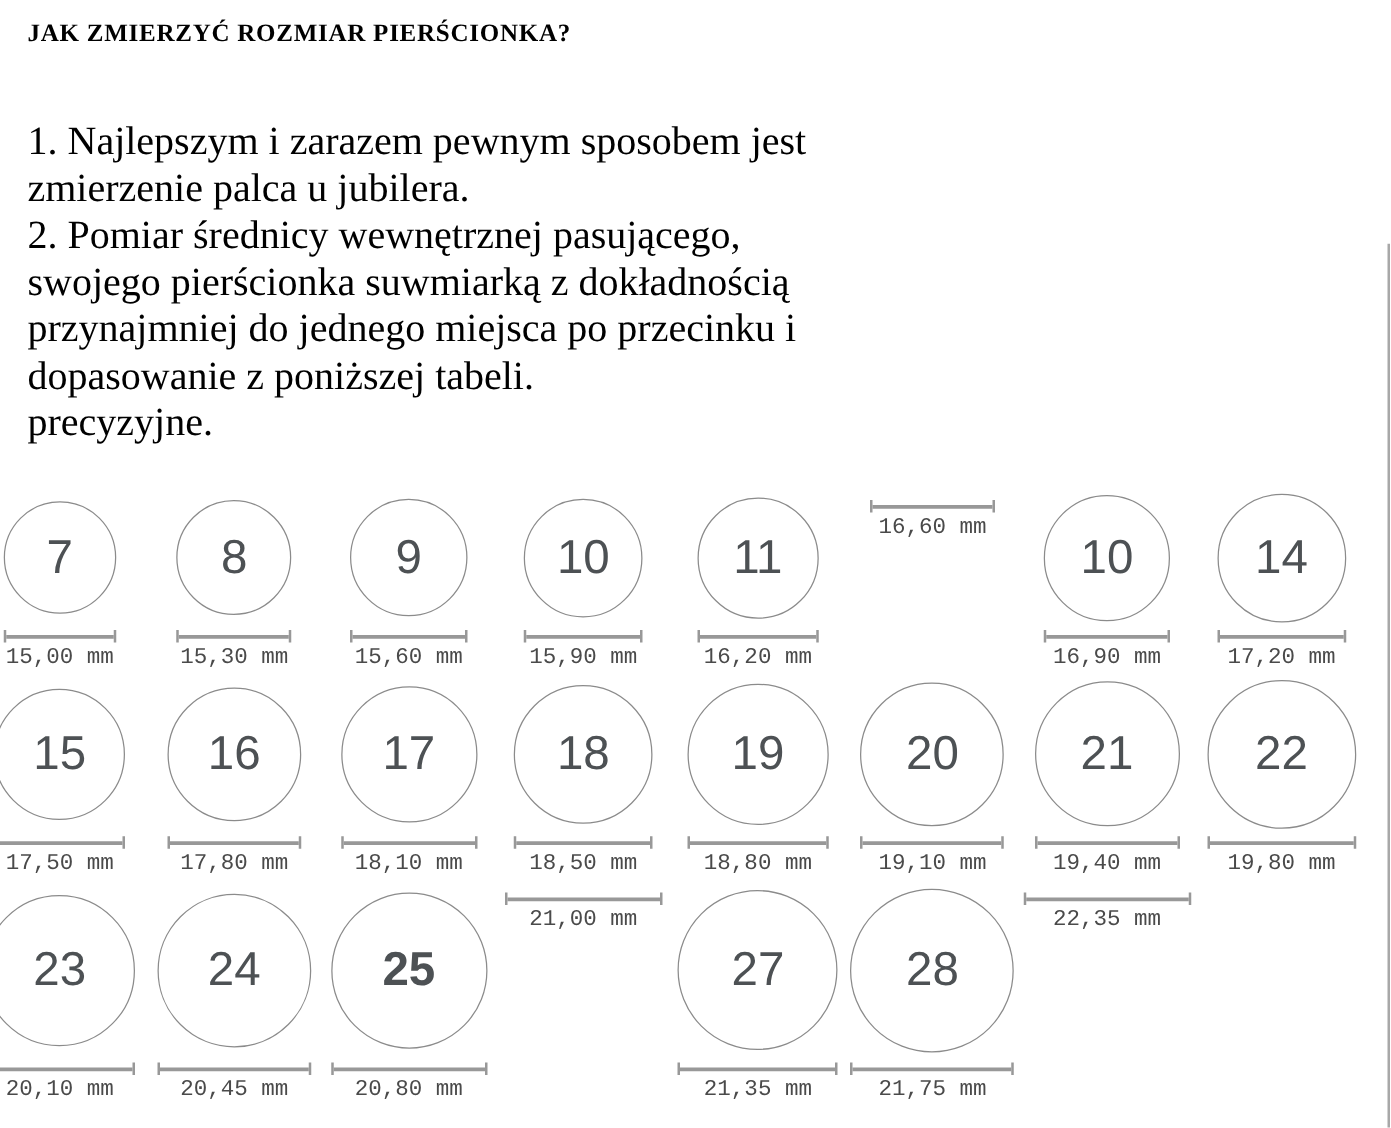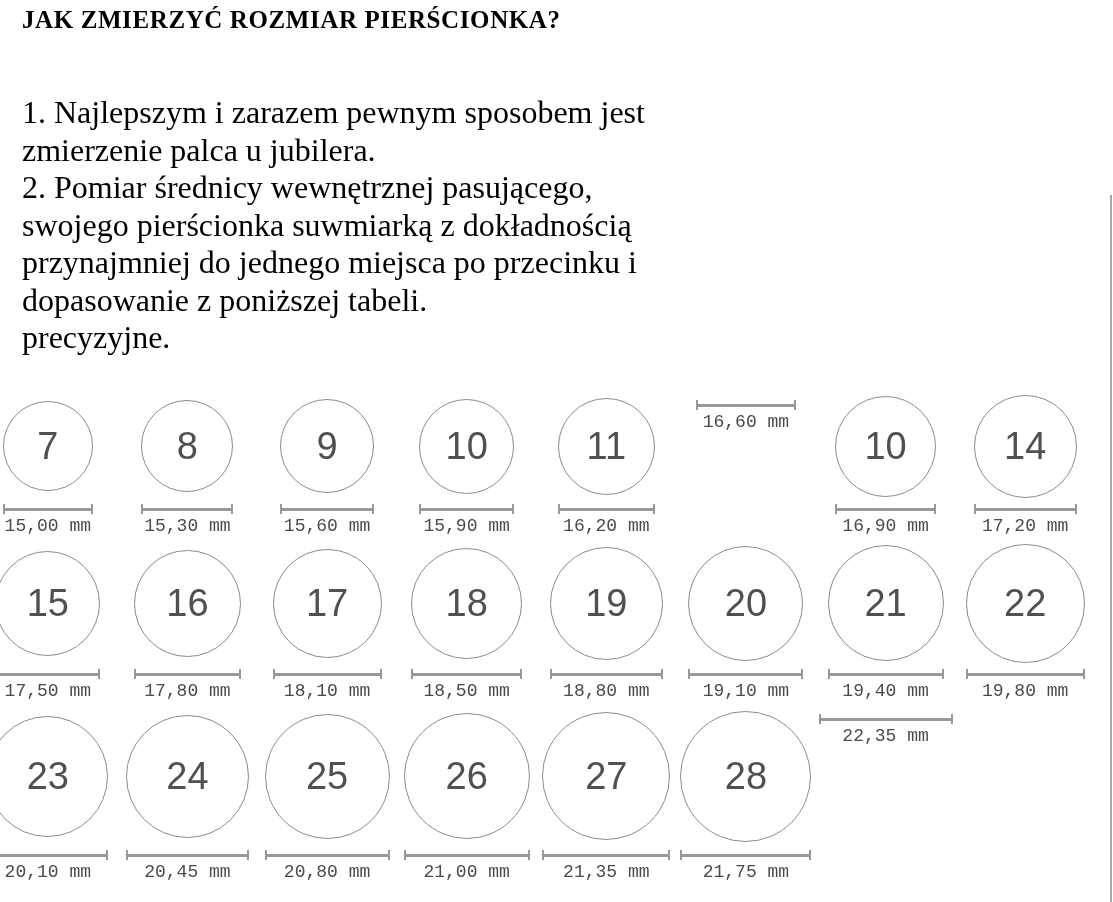--- a/index.html
+++ b/index.html
@@ -8,24 +8,24 @@
     background: #ffffff;
     overflow: hidden;
     position: relative;
     font-family: "Liberation Serif", serif;
   }
   .page { position: absolute; inset: 0; }
 
   .title {
     position: absolute;
     left: 22px;
-    top: 6px;
+    top: 16px;
     font-family: "Liberation Serif", serif;
     font-weight: bold;
-    font-size: 25px;
+    font-size: 20px;
     letter-spacing: 0.6px;
     color: #000000;
     white-space: nowrap;
   }
 
   .intro {
     position: absolute;
     left: 22px;
     top: 94px;
     font-family: "Liberation Serif", serif;
@@ -357,37 +357,32 @@
           </div>
           <div class="dim-line" style="width: 123px;">
             <span class="tick"></span>
             <span class="bar"></span>
             <span class="tick"></span>
           </div>
           <div class="mm-label">20,45 mm</div>
         </div>
         <div class="ring-cell">
           <div class="circle-zone">
-            <div class="ring-circle" style="width: 125px; height: 125px;">
+            <div class="ring-circle" style="width: 125px; height: 125px; font-weight: bold;">
               <span class="ring-num">25</span>
             </div>
           </div>
           <div class="dim-line" style="width: 125px;">
             <span class="tick"></span>
             <span class="bar"></span>
             <span class="tick"></span>
           </div>
           <div class="mm-label">20,80 mm</div>
         </div>
         <div class="ring-cell">
-          <div class="circle-zone">
-            <div class="ring-circle" style="width: 126px; height: 126px;">
-              <span class="ring-num">26</span>
-            </div>
-          </div>
           <div class="dim-line" style="width: 126px;">
             <span class="tick"></span>
             <span class="bar"></span>
             <span class="tick"></span>
           </div>
           <div class="mm-label">21,00 mm</div>
         </div>
         <div class="ring-cell">
           <div class="circle-zone">
             <div class="ring-circle" style="width: 128px; height: 128px;">

